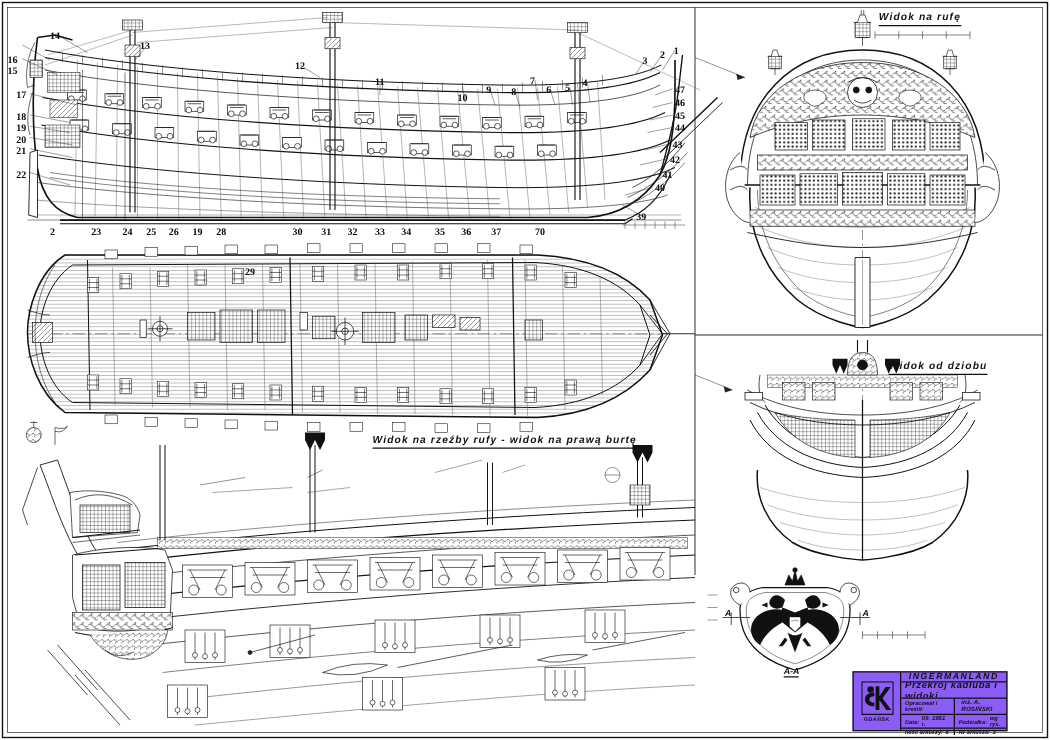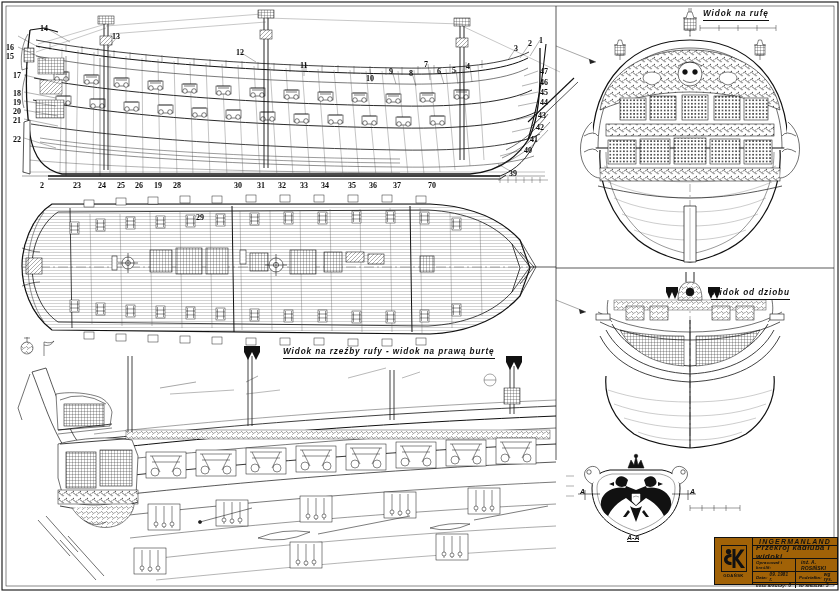--- a/index.html
+++ b/index.html
@@ -65,24 +65,23 @@
     color: #111;
     white-space: nowrap;
   }
   .sec-label.underline { border-bottom: 1px solid #111; }
   
   #titleblock {
     position: absolute;
     left: 682px; top: 537px;
     width: 124px; height: 48px;
     border: 1.2px solid #111;
-    background: #a16207;
+    background: #8b5cf6;
     display: flex;
     font-family: "Liberation Sans", sans-serif;
-    margin-left: 32px;
   }
   #tb-logo {
     width: 38px;
     border-right: 1.2px solid #111;
     display: flex; flex-direction: column;
     align-items: center; justify-content: center;
     padding: 2px 0 1px;
   }
   #tb-logo .mono {
     position: relative;
@@ -1167,21 +1166,21 @@
       <line x1="700" y1="28" x2="776" y2="28"></line>
       <path d="M700 25 L700 31 M719 25 L719 31 M738 25 L738 31 M757 25 L757 31 M776 25 L776 31"></path>
     </g>
   </svg>
 
 
   <div class="caption" style="left:703px; top:9px;">Widok na rufę</div>
 
   <div class="caption" style="left:711px; top:288px;">Widok od dziobu</div>
 
-  <div class="caption" style="left:283px; top:347px;text-align:center;">Widok na rzeźby rufy - widok na prawą burtę</div>
+  <div class="caption" style="left:298px; top:347px;text-align:center;">Widok na rzeźby rufy - widok na prawą burtę</div>
 
 
   <div class="sec-label" style="left:580px; top:488px;">A</div>
   <div class="sec-label" style="left:690px; top:488px;">A</div>
   <div class="sec-label underline" style="left:627px; top:534px;">A-A</div>
 
   <div id="callout-layer">
       <div class="num" style="left: 40px; top: 25px;">14</div>
       <div class="num" style="left: 6px; top: 33px; margin-top: 20px;">15</div>
       <div class="num" style="left: 6px; top: 44px;">16</div>

